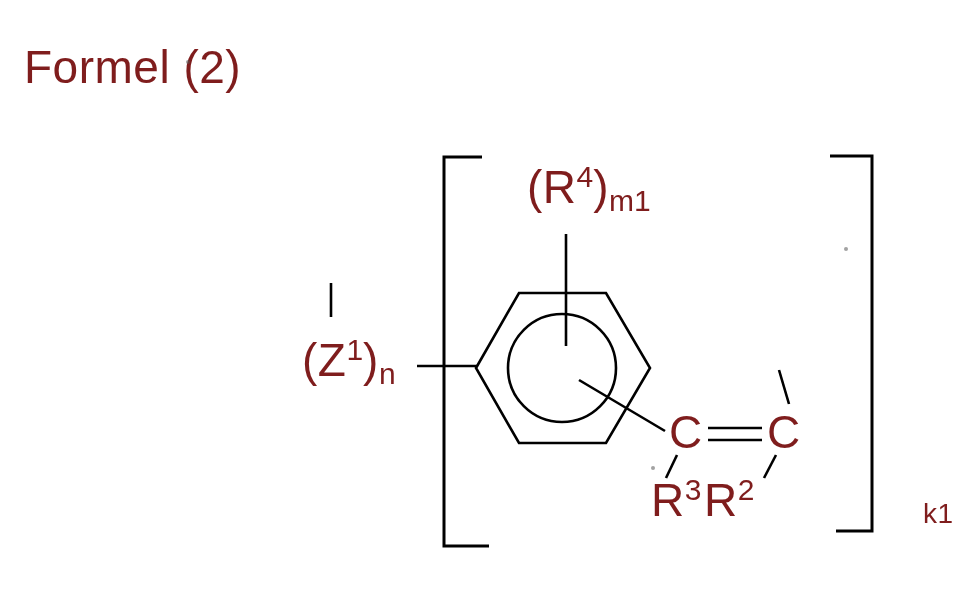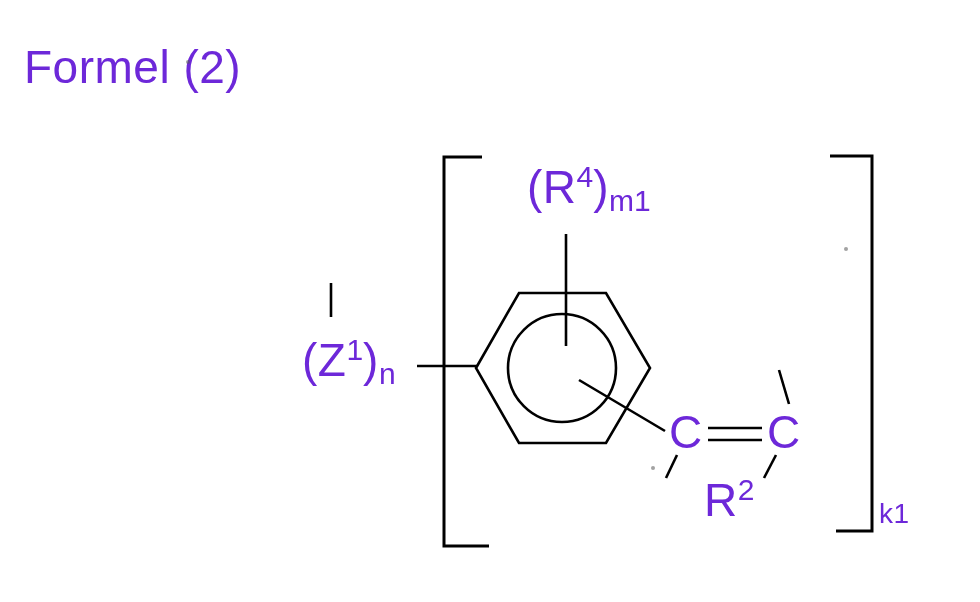--- a/index.html
+++ b/index.html
@@ -18,21 +18,21 @@
   }
   .strokes {
     position: absolute;
     left: 0;
     top: 0;
   }
   .lbl {
     position: absolute;
     white-space: nowrap;
     line-height: 1;
-    color: #6d28d9;
+    color: #7f1d1d;
     letter-spacing: 0.5px;
   }
   .title {
     left: 24px;
     top: 44px;
     font-size: 46px;
   }
   .group {
     font-size: 46px;
   }
@@ -44,20 +44,21 @@
   .group sub {
     font-size: 30px;
     vertical-align: -8px;
     letter-spacing: 0;
   }
   .atom {
     font-size: 46px;
   }
   .bracket-sub {
     font-size: 28px;
+    margin-left: 44px;
   }
   .speck {
     position: absolute;
     width: 4px;
     height: 4px;
     border-radius: 50%;
     background: #555555;
     opacity: 0.55;
   }
 </style>
@@ -97,20 +98,21 @@
   <div class="lbl title">Formel (2)</div>
 
   <div class="lbl group" style="left:527px; top:162px;"><span>(R</span><sup>4</sup><span>)</span><sub>m1</sub></div>
 
   <div class="lbl group" style="left:302px; top:327px;margin-top:8px;"><span>(Z</span><sup>1</sup><span>)</span><sub>n</sub></div>
 
   <div class="lbl atom" style="left:669px; top:409px;">C</div>
   <div class="lbl atom" style="left:767px; top:409px;">C</div>
 
 
+  <div class="lbl group" style="left:651px; top:475px;"><span>R</span><sup>3</sup></div>
 
   <div class="lbl group" style="left:704px; top:475px;"><span>R</span><sup>2</sup></div>
 
   <div class="lbl bracket-sub" style="left:879px; top:500px;">k1</div>
 
   <div class="speck" style="left:186px; top:60px;"></div>
   <div class="speck" style="left:844px; top:247px;"></div>
   <div class="speck" style="left:651px; top:466px;"></div>
 
 </div>

